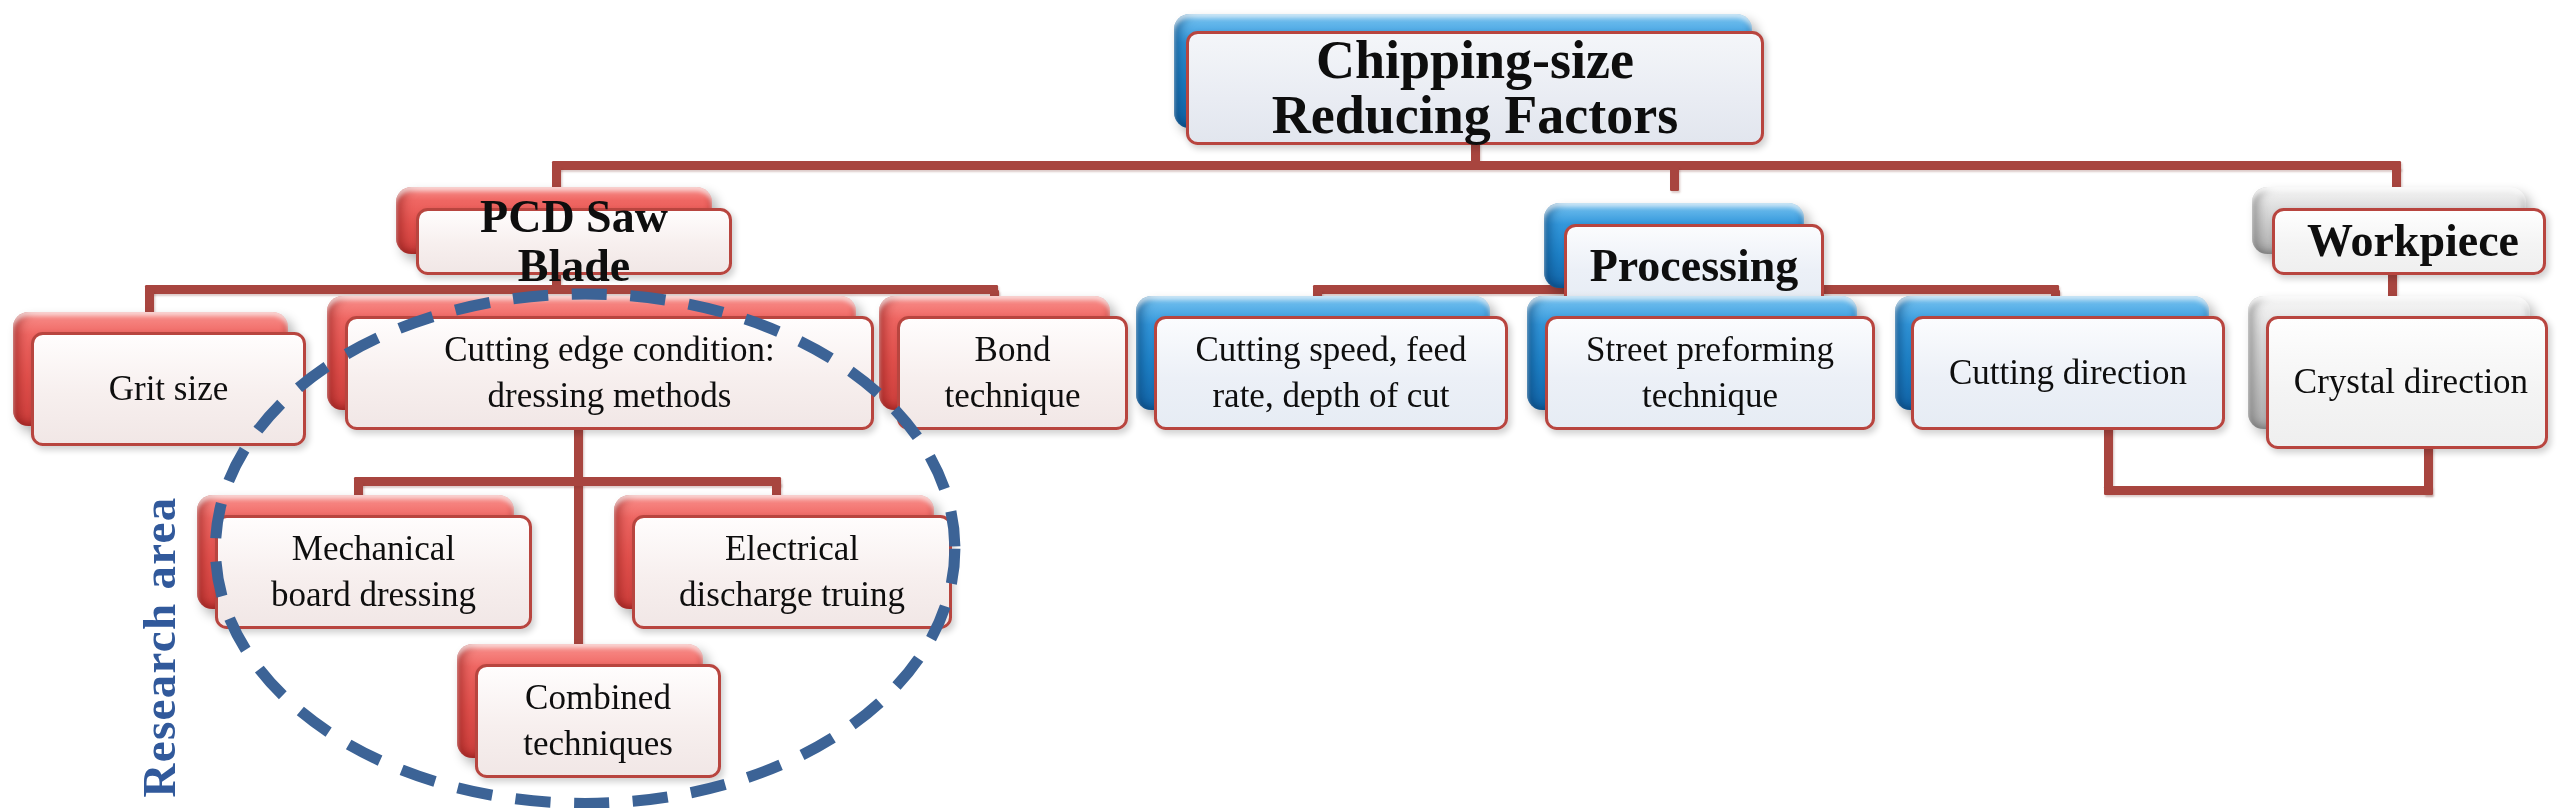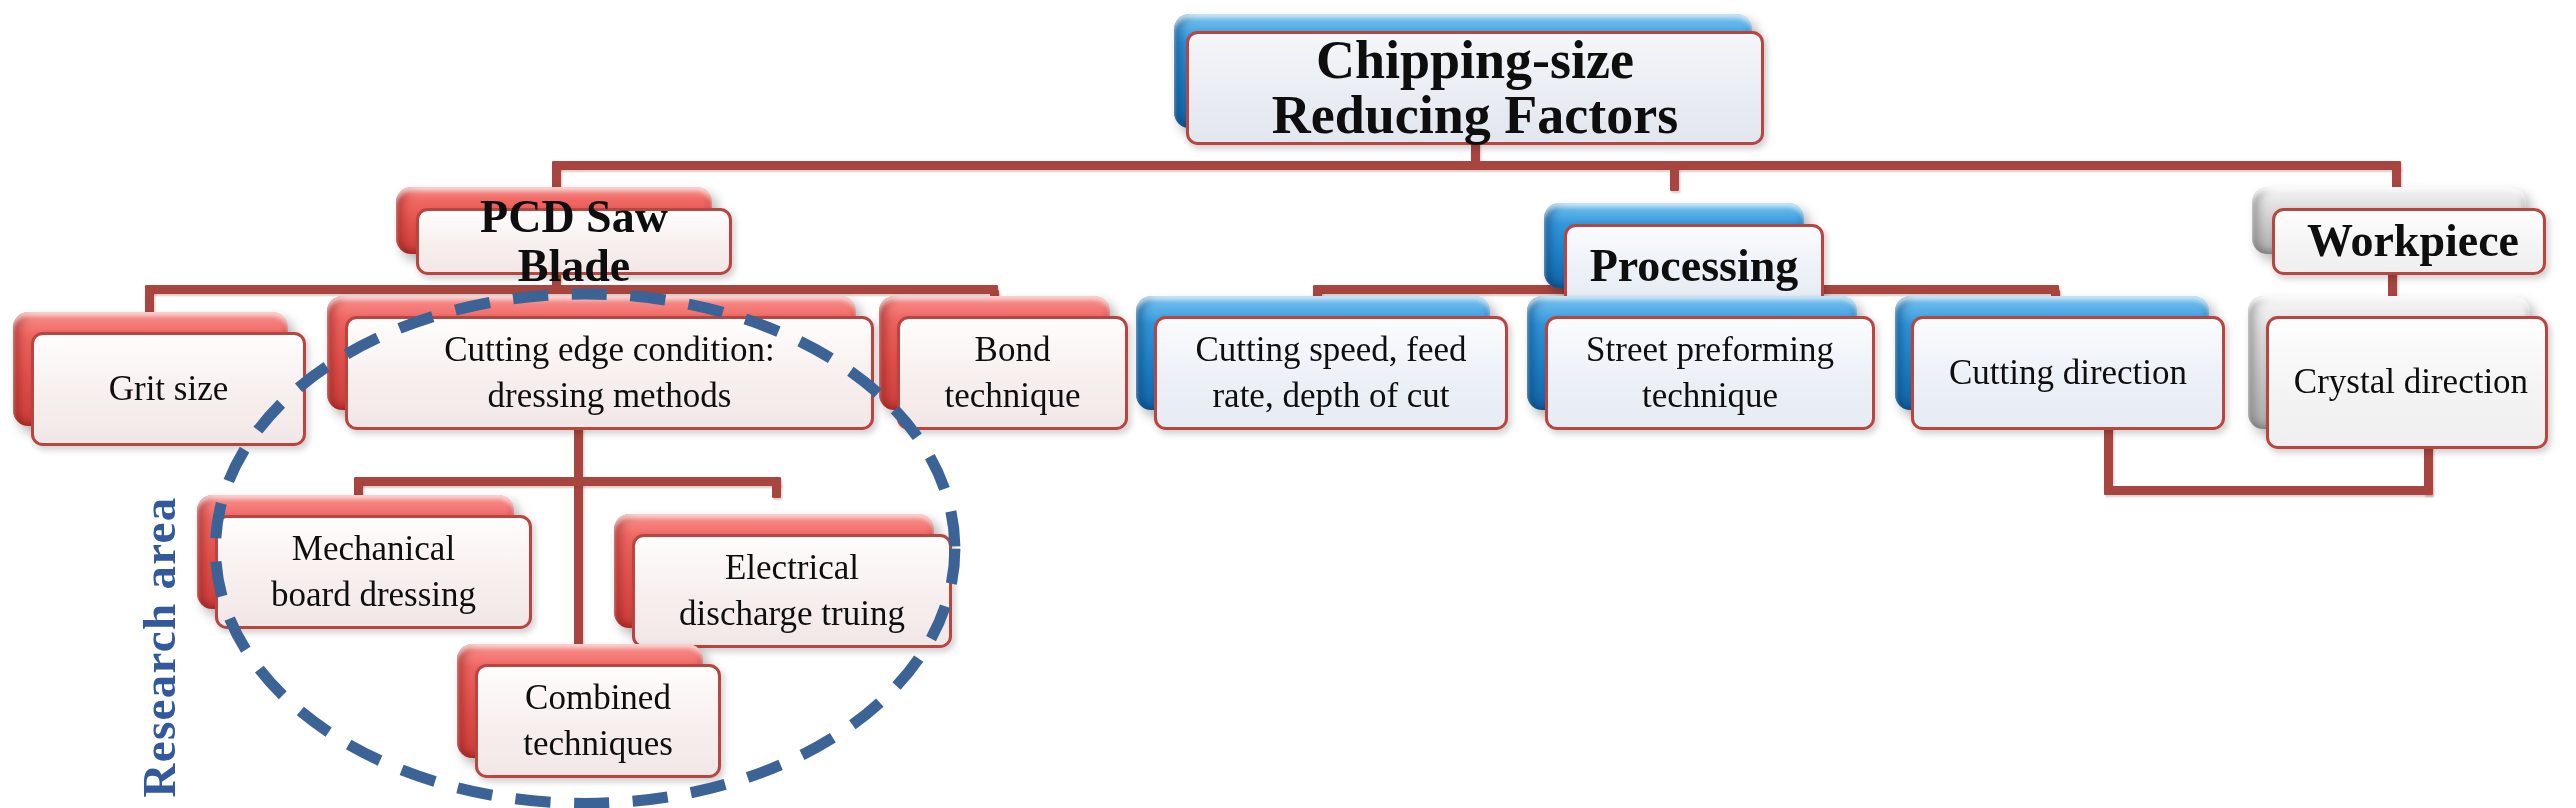--- a/index.html
+++ b/index.html
@@ -172,21 +172,21 @@
   <div class="node" style="left:2266px;top:316px;width:282px;height:133px;">
     <div class="plate gray" style="left:-18.3px;top:-19.6px;"></div>
     <div class="face tint-gray t-l3"><span>Crystal direction</span></div>
   </div>
 
   <div class="node" style="left:215px;top:515px;width:317px;height:114px;">
     <div class="plate red" style="left:-18.3px;top:-19.6px;"></div>
     <div class="face tint-red t-l3"><span>Mechanical
 board dressing</span></div>
   </div>
-  <div class="node" style="left:632px;top:534px;width:320px;height:114px;">
+  <div class="node" style="left:632px;top:515px;width:320px;height:114px;">
     <div class="plate red" style="left:-18.3px;top:-19.6px;"></div>
     <div class="face tint-red t-l3"><span>Electrical
 discharge truing</span></div>
   </div>
   <div class="node" style="left:475px;top:664px;width:246px;height:114px;">
     <div class="plate red" style="left:-18.3px;top:-19.6px;"></div>
     <div class="face tint-red t-l3"><span>Combined
 techniques</span></div>
   </div>
 

